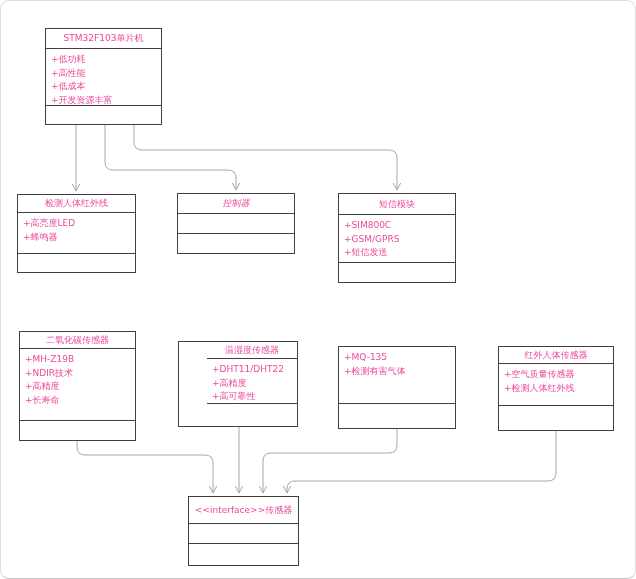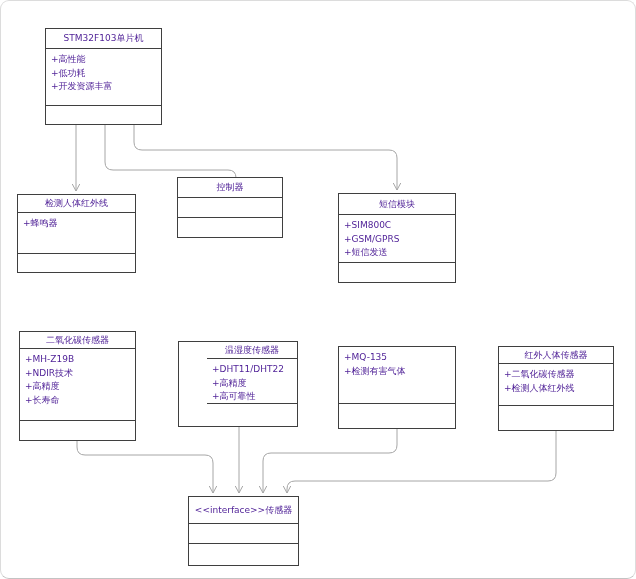--- a/index.html
+++ b/index.html
@@ -15,21 +15,21 @@
     font-family:"DejaVu Sans","Liberation Sans",sans-serif;
   }
   .wires{position:absolute;left:0;top:0;width:636px;height:579px;pointer-events:none;}
   .uml{
     position:absolute;
     box-sizing:border-box;
     background:#ffffff;
     border:1px solid #3f3f3f;
     display:flex;
     flex-direction:column;
-    color:#4c1d95;
+    color:#ec4899;
   }
   .uml .t{
     box-sizing:border-box;
     border-bottom:1px solid #3f3f3f;
     display:flex;align-items:center;justify-content:center;
     font-size:9px;
     text-align:center;
     flex:none;
   }
   .uml .t.two{flex-direction:row;line-height:12px;}
@@ -65,36 +65,38 @@
       <path d="M76,423 L76,446 Q76,454 84,454 L204,454 Q212,454 212,462 L212,492" marker-end="url(#arrow)"></path>
       <path d="M238,426 L238,492" marker-end="url(#arrow)"></path>
       <path d="M396,428 L396,444 Q396,452 388,452 L270,452 Q262,452 262,460 L262,492" marker-end="url(#arrow)"></path>
       <path d="M555,430 L555,472 Q555,480 547,480 L294,480 Q286,480 286,488 L286,492" marker-end="url(#arrow)"></path>
     </g>
   </svg>
 
   <div class="uml" style="left:44px;top:27px;width:117px;height:97px;">
     <div class="t" style="height:20px">STM32F103单片机</div>
     <div class="a">
+      <div>+低功耗</div>
       <div>+高性能</div>
-      <div>+低功耗</div>
+      <div>+低成本</div>
       <div>+开发资源丰富</div>
     </div>
     <div class="m" style="height:19px"></div>
   </div>
 
   <div class="uml" style="left:16px;top:193px;width:119px;height:79px;">
     <div class="t" style="height:18px">检测人体红外线</div>
     <div class="a">
+      <div>+高亮度LED</div>
       <div>+蜂鸣器</div>
     </div>
     <div class="m" style="height:19px"></div>
   </div>
 
-  <div class="uml" style="left:176px;top:176px;width:106px;height:61px;">
+  <div class="uml" style="left:176px;top:192px;width:118px;height:61px;font-style:italic;">
     <div class="t" style="height:20px">控制器</div>
     <div class="a"></div>
     <div class="m" style="height:20px"></div>
   </div>
 
   <div class="uml" style="left:337px;top:192px;width:118px;height:90px;">
     <div class="t" style="height:21px">短信模块</div>
     <div class="a">
       <div>+SIM800C</div>
       <div>+GSM/GPRS</div>
@@ -128,21 +130,21 @@
     <div class="a">
       <div>+MQ-135</div>
       <div>+检测有害气体</div>
     </div>
     <div class="m" style="height:25px"></div>
   </div>
 
   <div class="uml" style="left:497px;top:345px;width:116px;height:85px;">
     <div class="t" style="height:17px">红外人体传感器</div>
     <div class="a">
-      <div>+二氧化碳传感器</div>
+      <div>+空气质量传感器</div>
       <div>+检测人体红外线</div>
     </div>
     <div class="m" style="height:25px"></div>
   </div>
 
   <div class="uml" style="left:187px;top:495px;width:111px;height:70px;">
     <div class="t two" style="height:27px">
       <span>&lt;&lt;interface&gt;&gt;</span>
       <span>传感器</span>
     </div>

